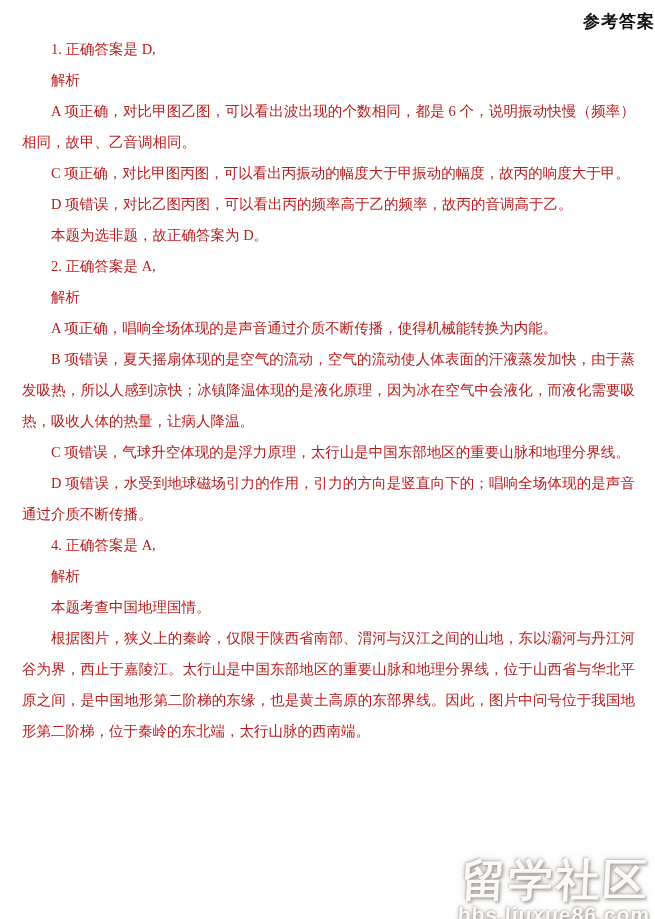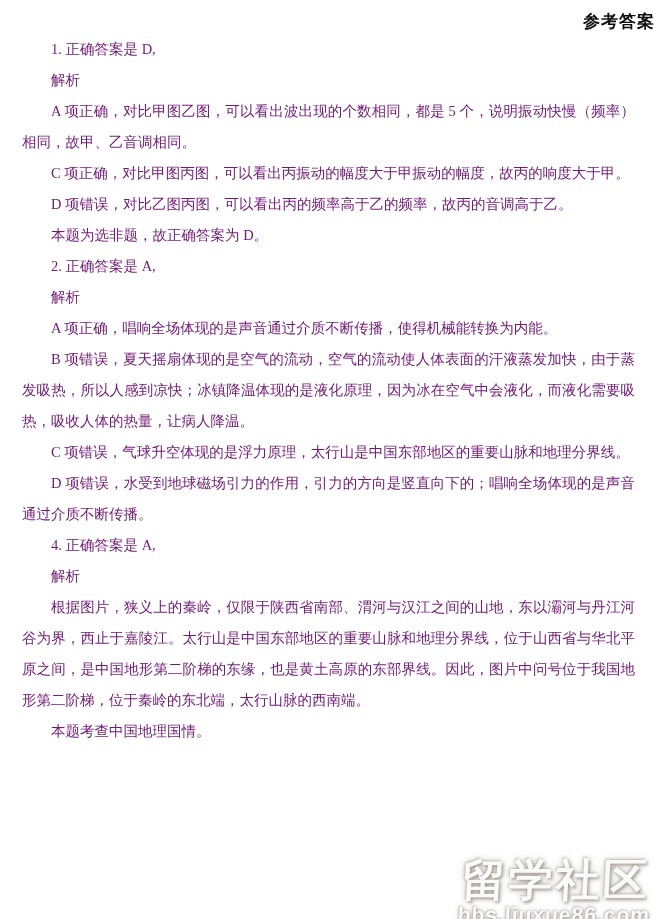--- a/index.html
+++ b/index.html
@@ -32,21 +32,21 @@
   .content {
     padding: 0 20px 0 22px;
   }
   .para {
     margin: 0;
     font-size: 14.5px;
     line-height: 31px;
     text-indent: 2em;
     text-align: justify;
     word-break: break-all;
-    color: #701a75;
+    color: #b91c1c;
   }
   .watermark {
     position: absolute;
     right: 4px;
     bottom: 6px;
     text-align: center;
     transform: skewX(-3deg);
     font-family: "Liberation Sans", "DejaVu Sans", sans-serif;
     pointer-events: none;
     line-height: 1;
@@ -76,34 +76,34 @@
 </head>
 <body>
 
 <div class="page">
 
   <h1 class="title">参考答案</h1>
 
   <div class="content">
       <p class="para">1. 正确答案是 D,</p>
       <p class="para">解析</p>
-      <p class="para">A 项正确，对比甲图乙图，可以看出波出现的个数相同，都是 5 个，说明振动快慢（频率）相同，故甲、乙音调相同。</p>
+      <p class="para">A 项正确，对比甲图乙图，可以看出波出现的个数相同，都是 6 个，说明振动快慢（频率）相同，故甲、乙音调相同。</p>
       <p class="para">C 项正确，对比甲图丙图，可以看出丙振动的幅度大于甲振动的幅度，故丙的响度大于甲。</p>
       <p class="para">D 项错误，对比乙图丙图，可以看出丙的频率高于乙的频率，故丙的音调高于乙。</p>
       <p class="para">本题为选非题，故正确答案为 D。</p>
       <p class="para">2. 正确答案是 A,</p>
       <p class="para">解析</p>
       <p class="para">A 项正确，唱响全场体现的是声音通过介质不断传播，使得机械能转换为内能。</p>
       <p class="para">B 项错误，夏天摇扇体现的是空气的流动，空气的流动使人体表面的汗液蒸发加快，由于蒸发吸热，所以人感到凉快；冰镇降温体现的是液化原理，因为冰在空气中会液化，而液化需要吸热，吸收人体的热量，让病人降温。</p>
       <p class="para">C 项错误，气球升空体现的是浮力原理，太行山是中国东部地区的重要山脉和地理分界线。</p>
       <p class="para">D 项错误，水受到地球磁场引力的作用，引力的方向是竖直向下的；唱响全场体现的是声音通过介质不断传播。</p>
       <p class="para">4. 正确答案是 A,</p>
       <p class="para">解析</p>
+      <p class="para">本题考查中国地理国情。</p>
       <p class="para">根据图片，狭义上的秦岭，仅限于陕西省南部、渭河与汉江之间的山地，东以灞河与丹江河谷为界，西止于嘉陵江。太行山是中国东部地区的重要山脉和地理分界线，位于山西省与华北平原之间，是中国地形第二阶梯的东缘，也是黄土高原的东部界线。因此，图片中问号位于我国地形第二阶梯，位于秦岭的东北端，太行山脉的西南端。</p>
-      <p class="para">本题考查中国地理国情。</p>
     </div>
 
   <div class="watermark">
     <div class="wm-name">留学社区</div>
     <div class="wm-url">bbs.liuxue86.com</div>
   </div>
 
 </div>
 
 </body></html>

